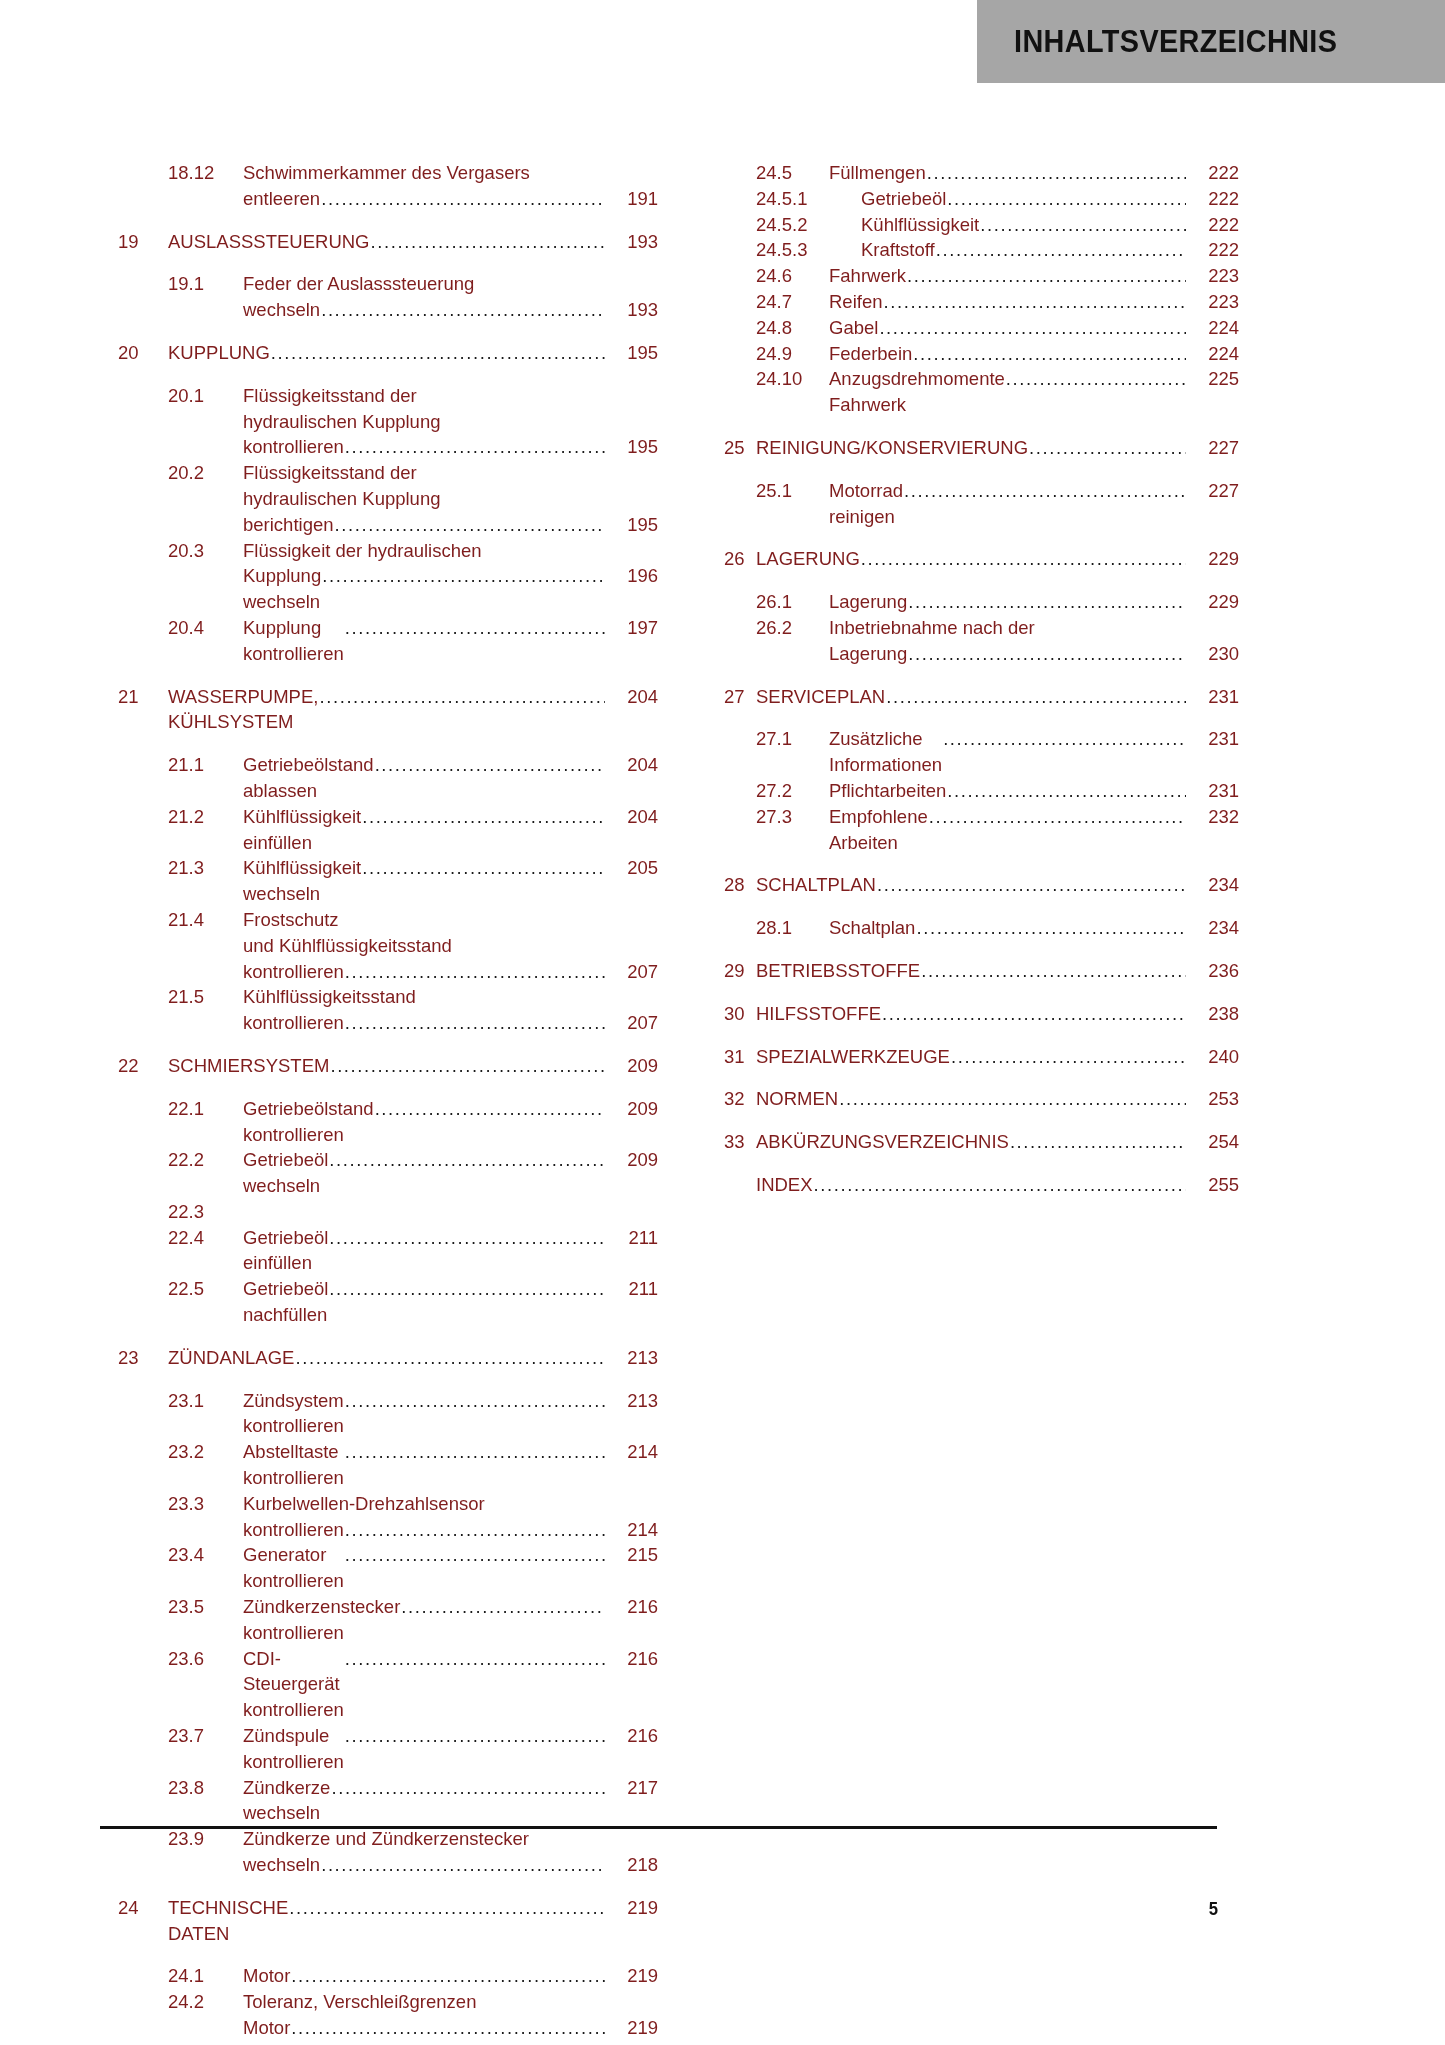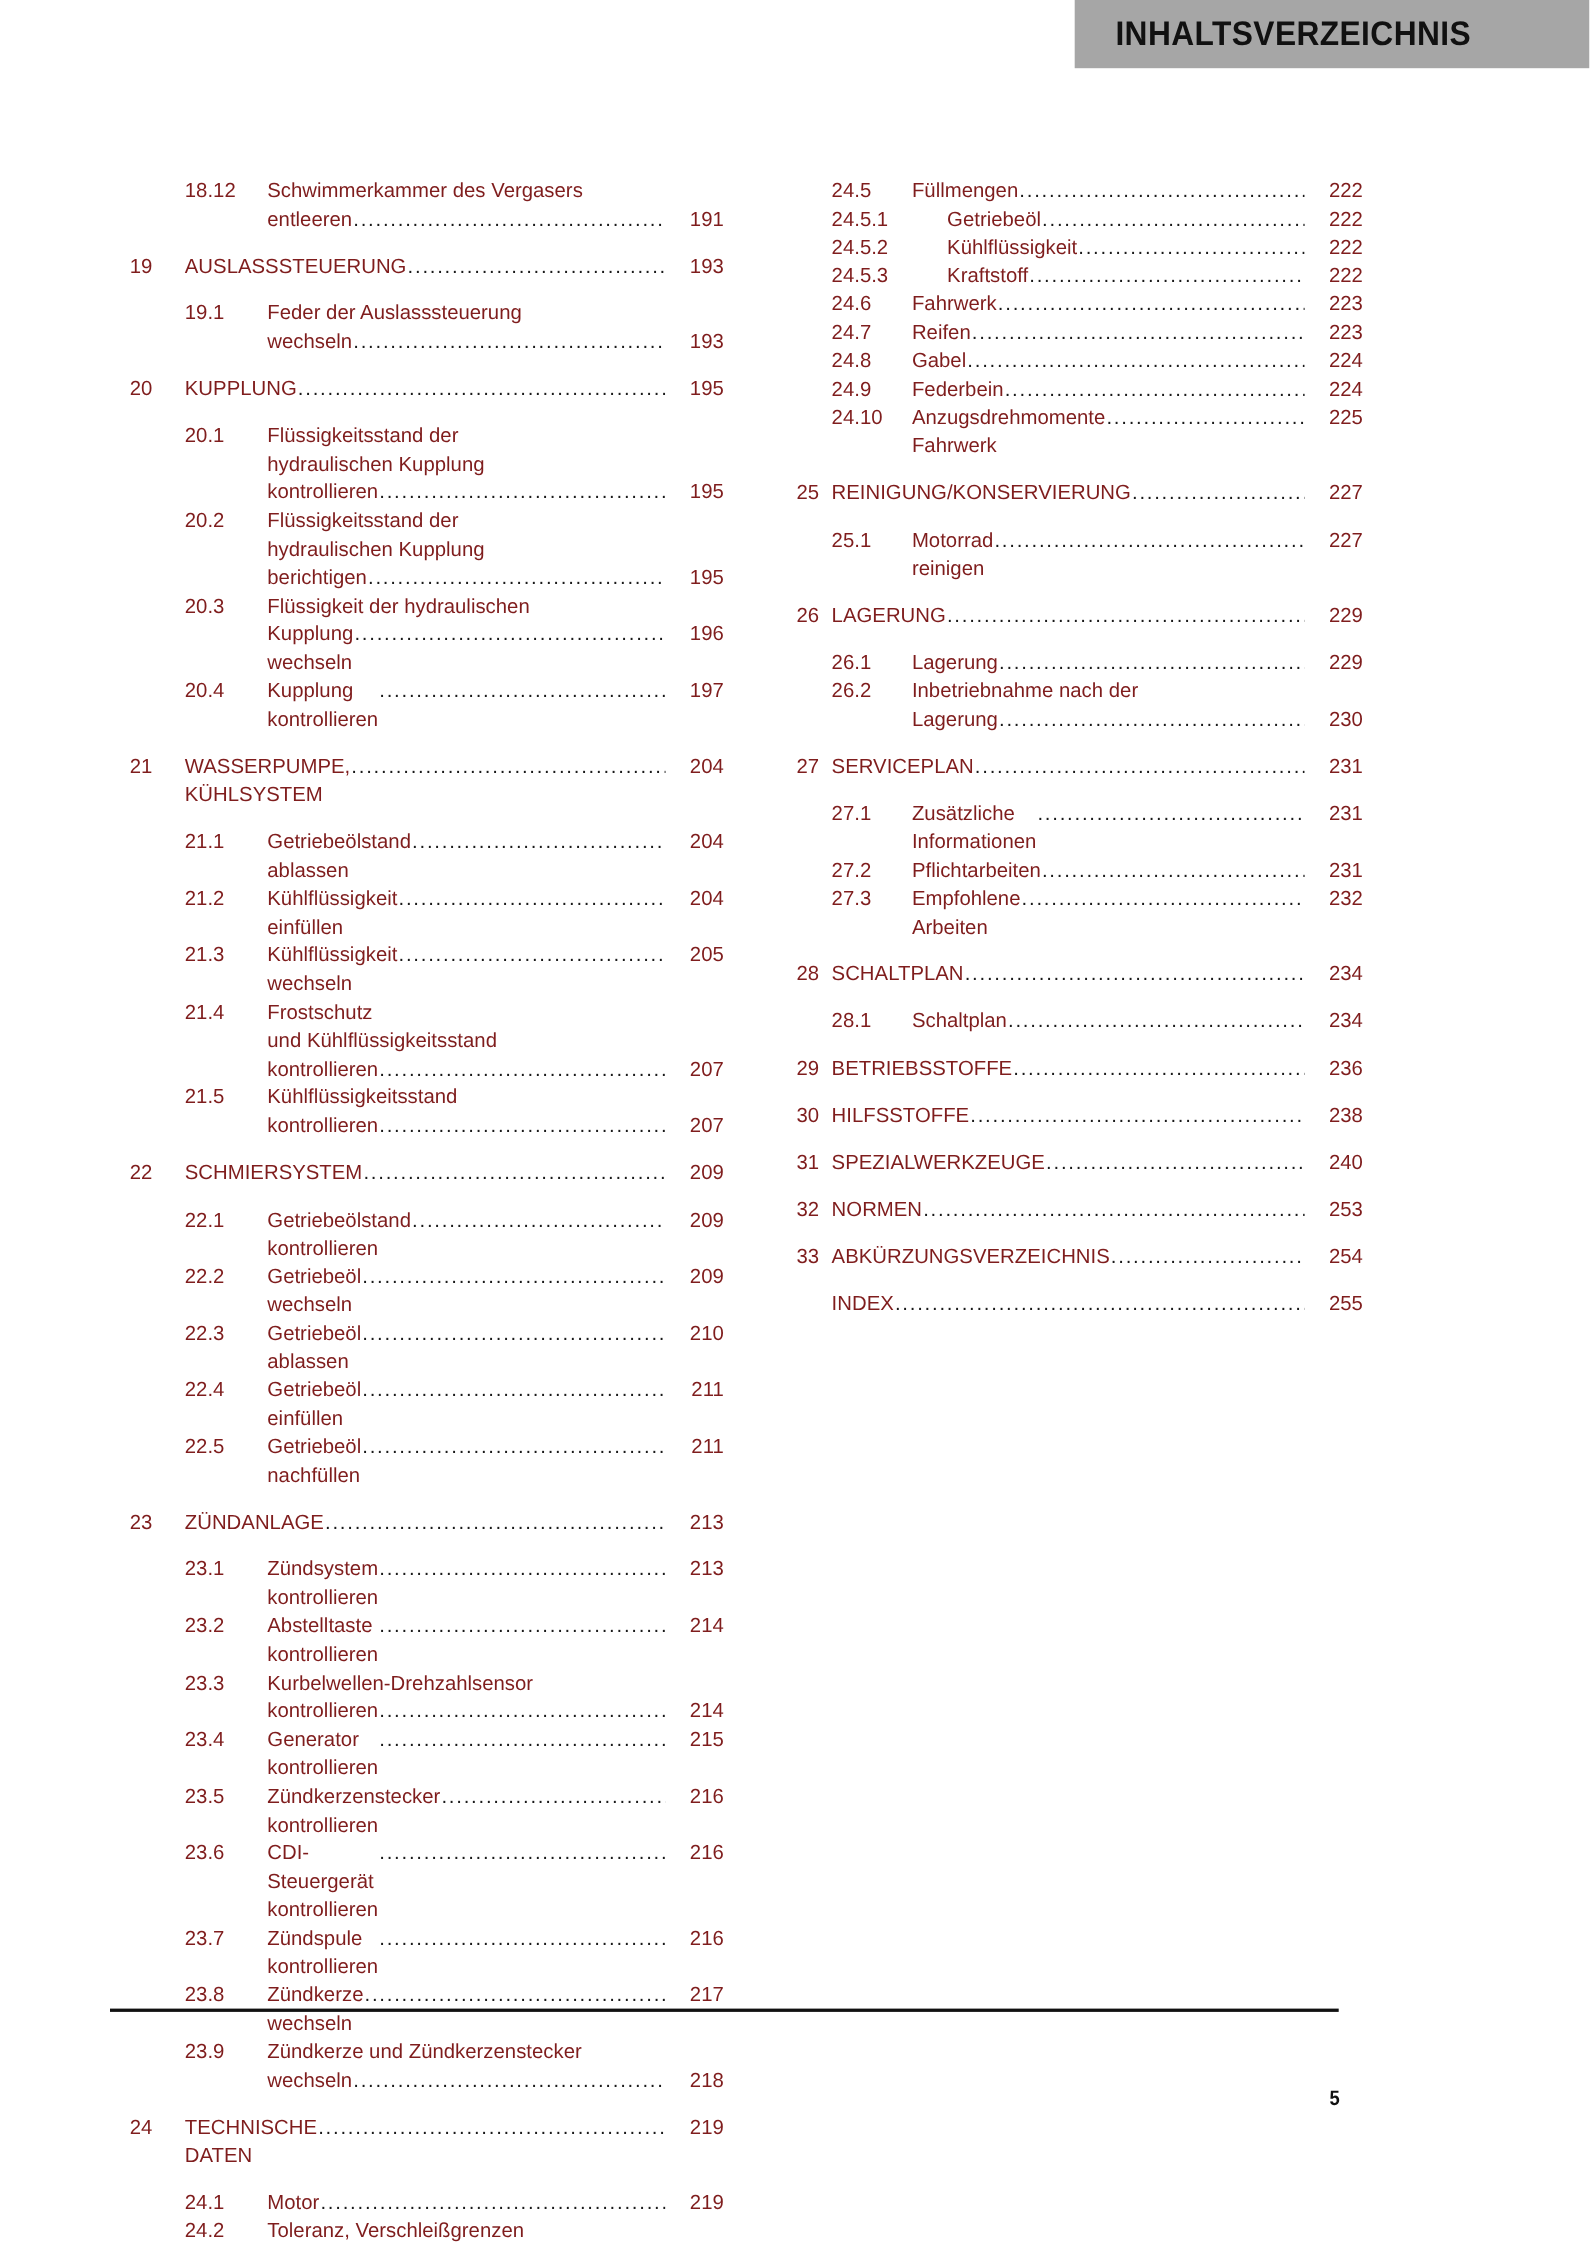--- a/index.html
+++ b/index.html
@@ -15,21 +15,21 @@
     color: #111111;
     overflow: hidden;
   }
 
   
   .header-band {
     position: absolute;
     top: 0;
     left: 977px;
     width: 468px;
-    height: 62px;
+    height: 83px;
     background: #a6a6a6;
     display: flex;
     align-items: center;
   }
   .header-title {
     font-family: "Liberation Sans Narrow", "Liberation Sans", sans-serif;
     font-weight: bold;
     font-size: 31px;
     letter-spacing: 0.4px;
     color: #111111;
@@ -322,27 +322,20 @@
         <div class="body">
           <div class="titleline">
             <span class="t">Getriebeöl wechseln</span>
             <span class="leader"></span>
             <span class="pg">209</span>
           </div>
         </div>
       </div>
       <div class="entry level-2">
         <div class="num">22.3</div>
-        <div class="body">
-          <div class="titleline">
-            <span class="t">Getriebeöl ablassen</span>
-            <span class="leader"></span>
-            <span class="pg">210</span>
-          </div>
-        </div>
       </div>
       <div class="entry level-2">
         <div class="num">22.4</div>
         <div class="body">
           <div class="titleline">
             <span class="t">Getriebeöl einfüllen</span>
             <span class="leader"></span>
             <span class="pg">211</span>
           </div>
         </div>

